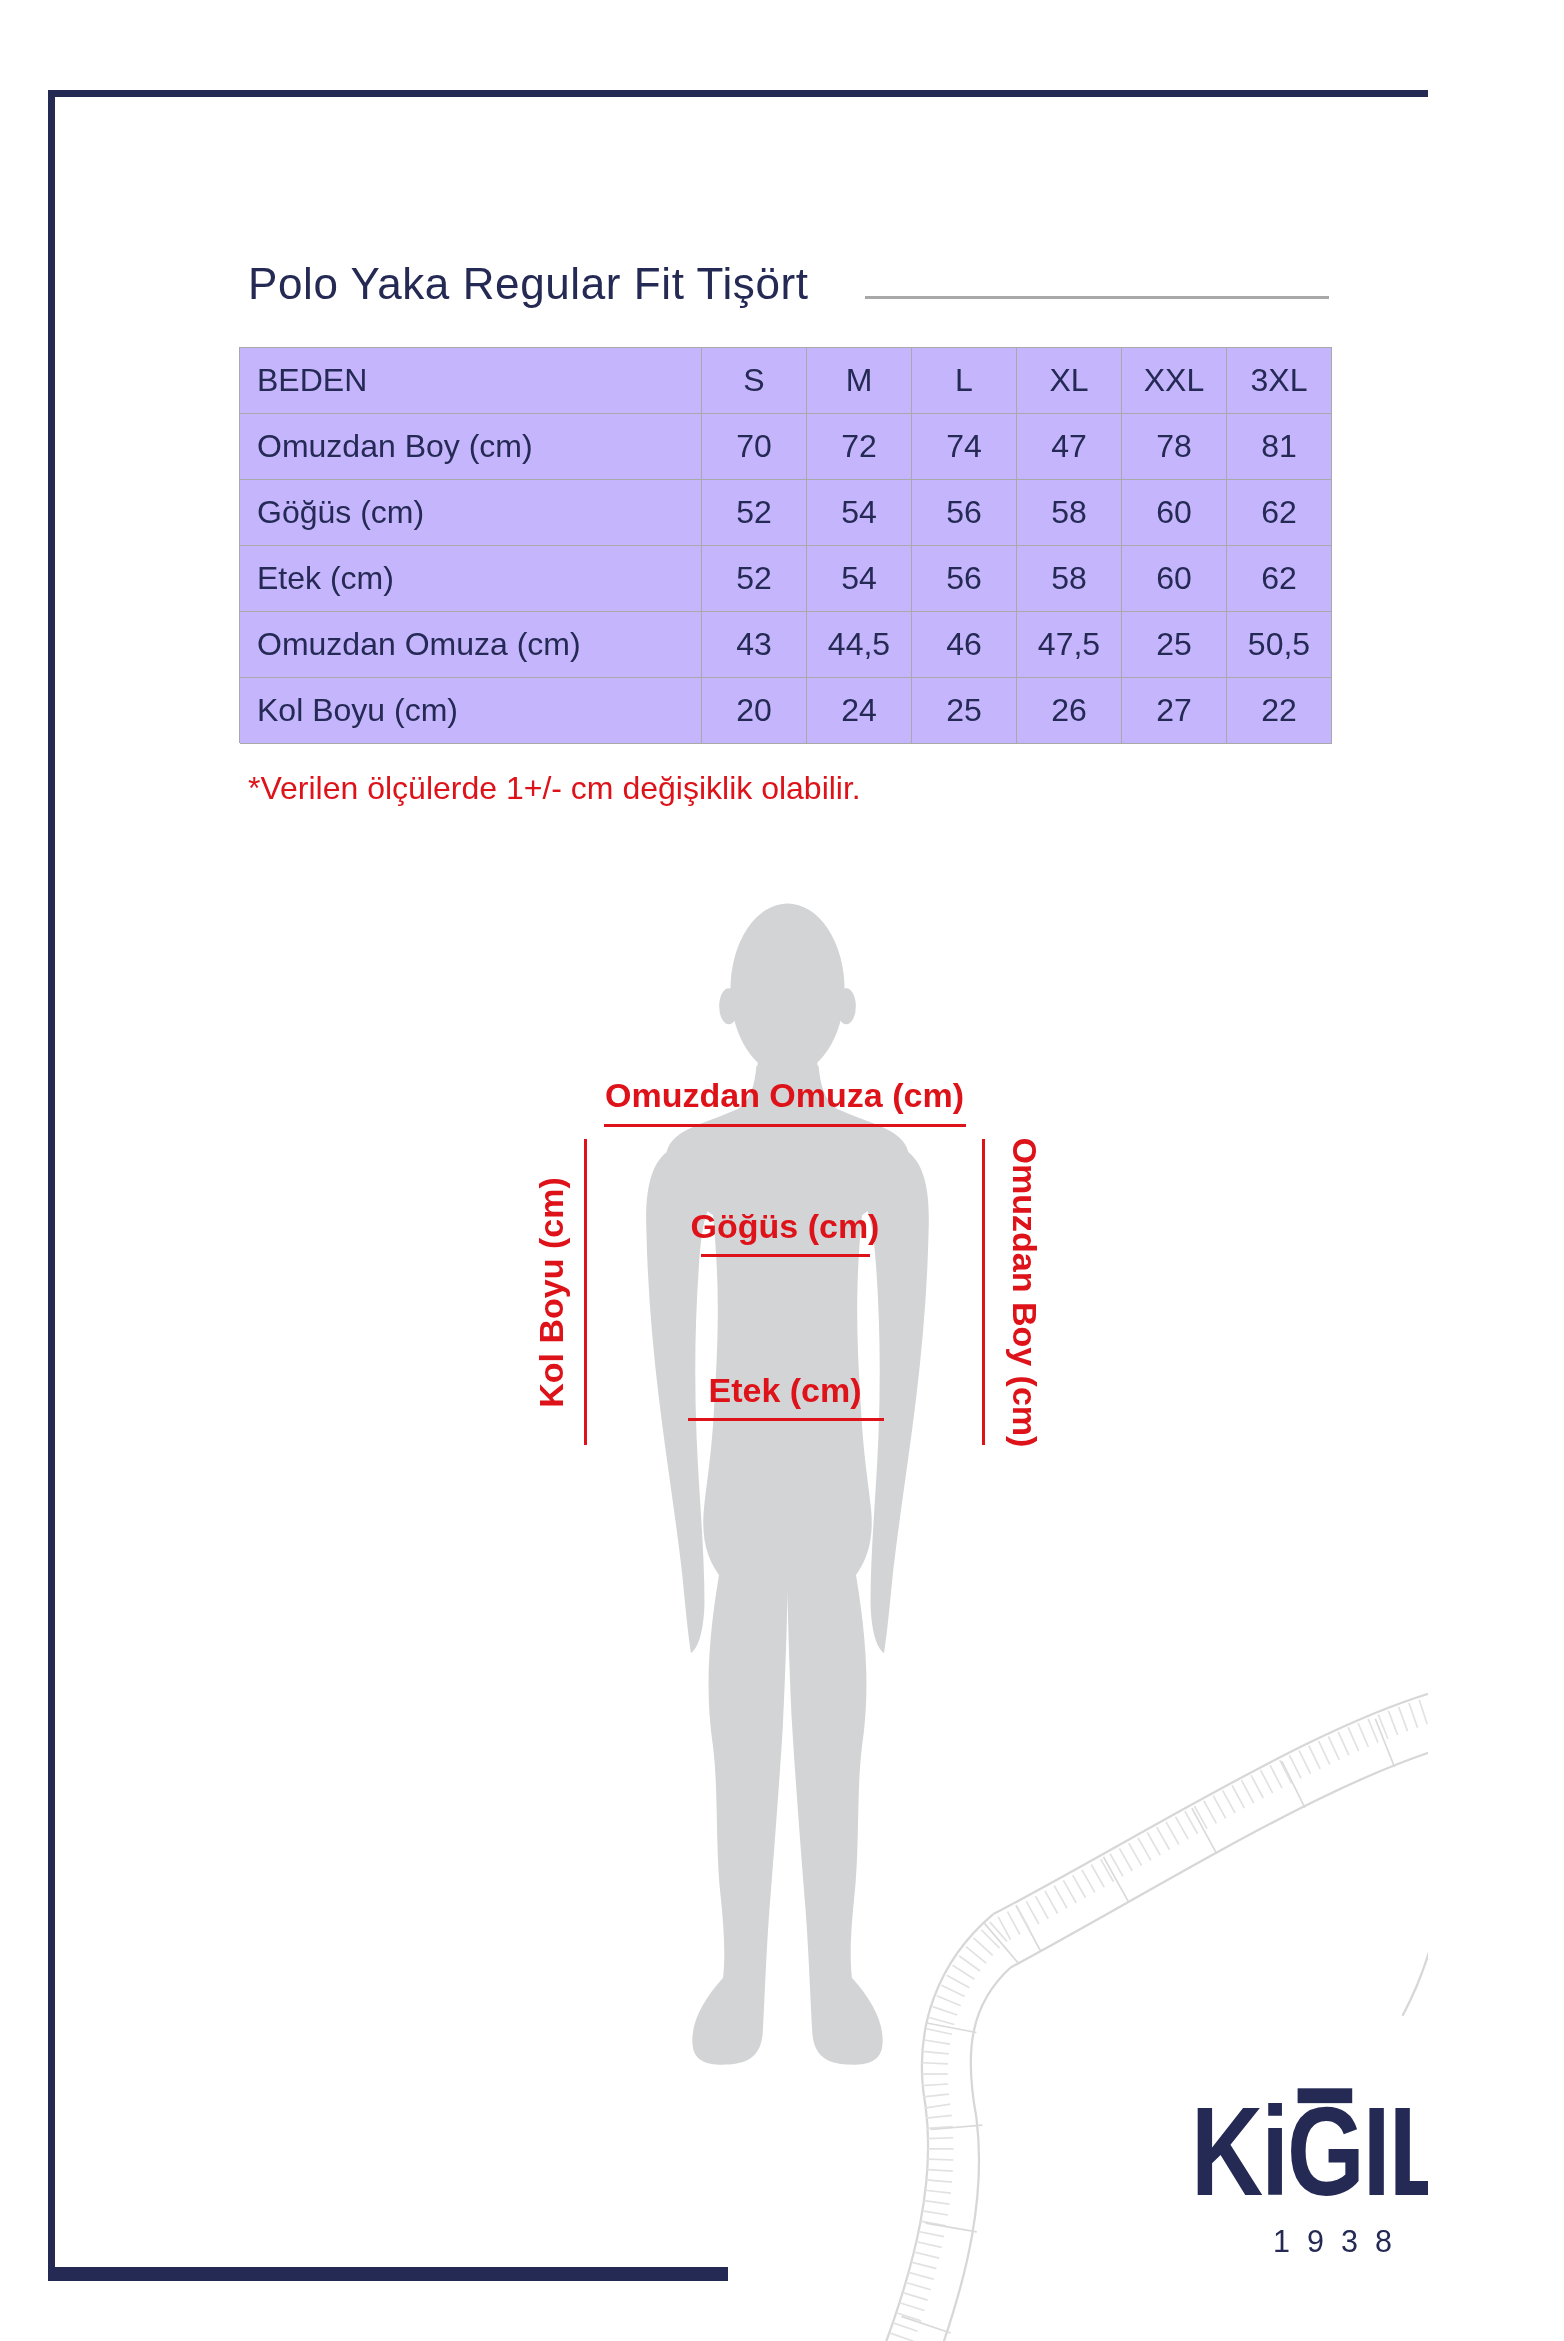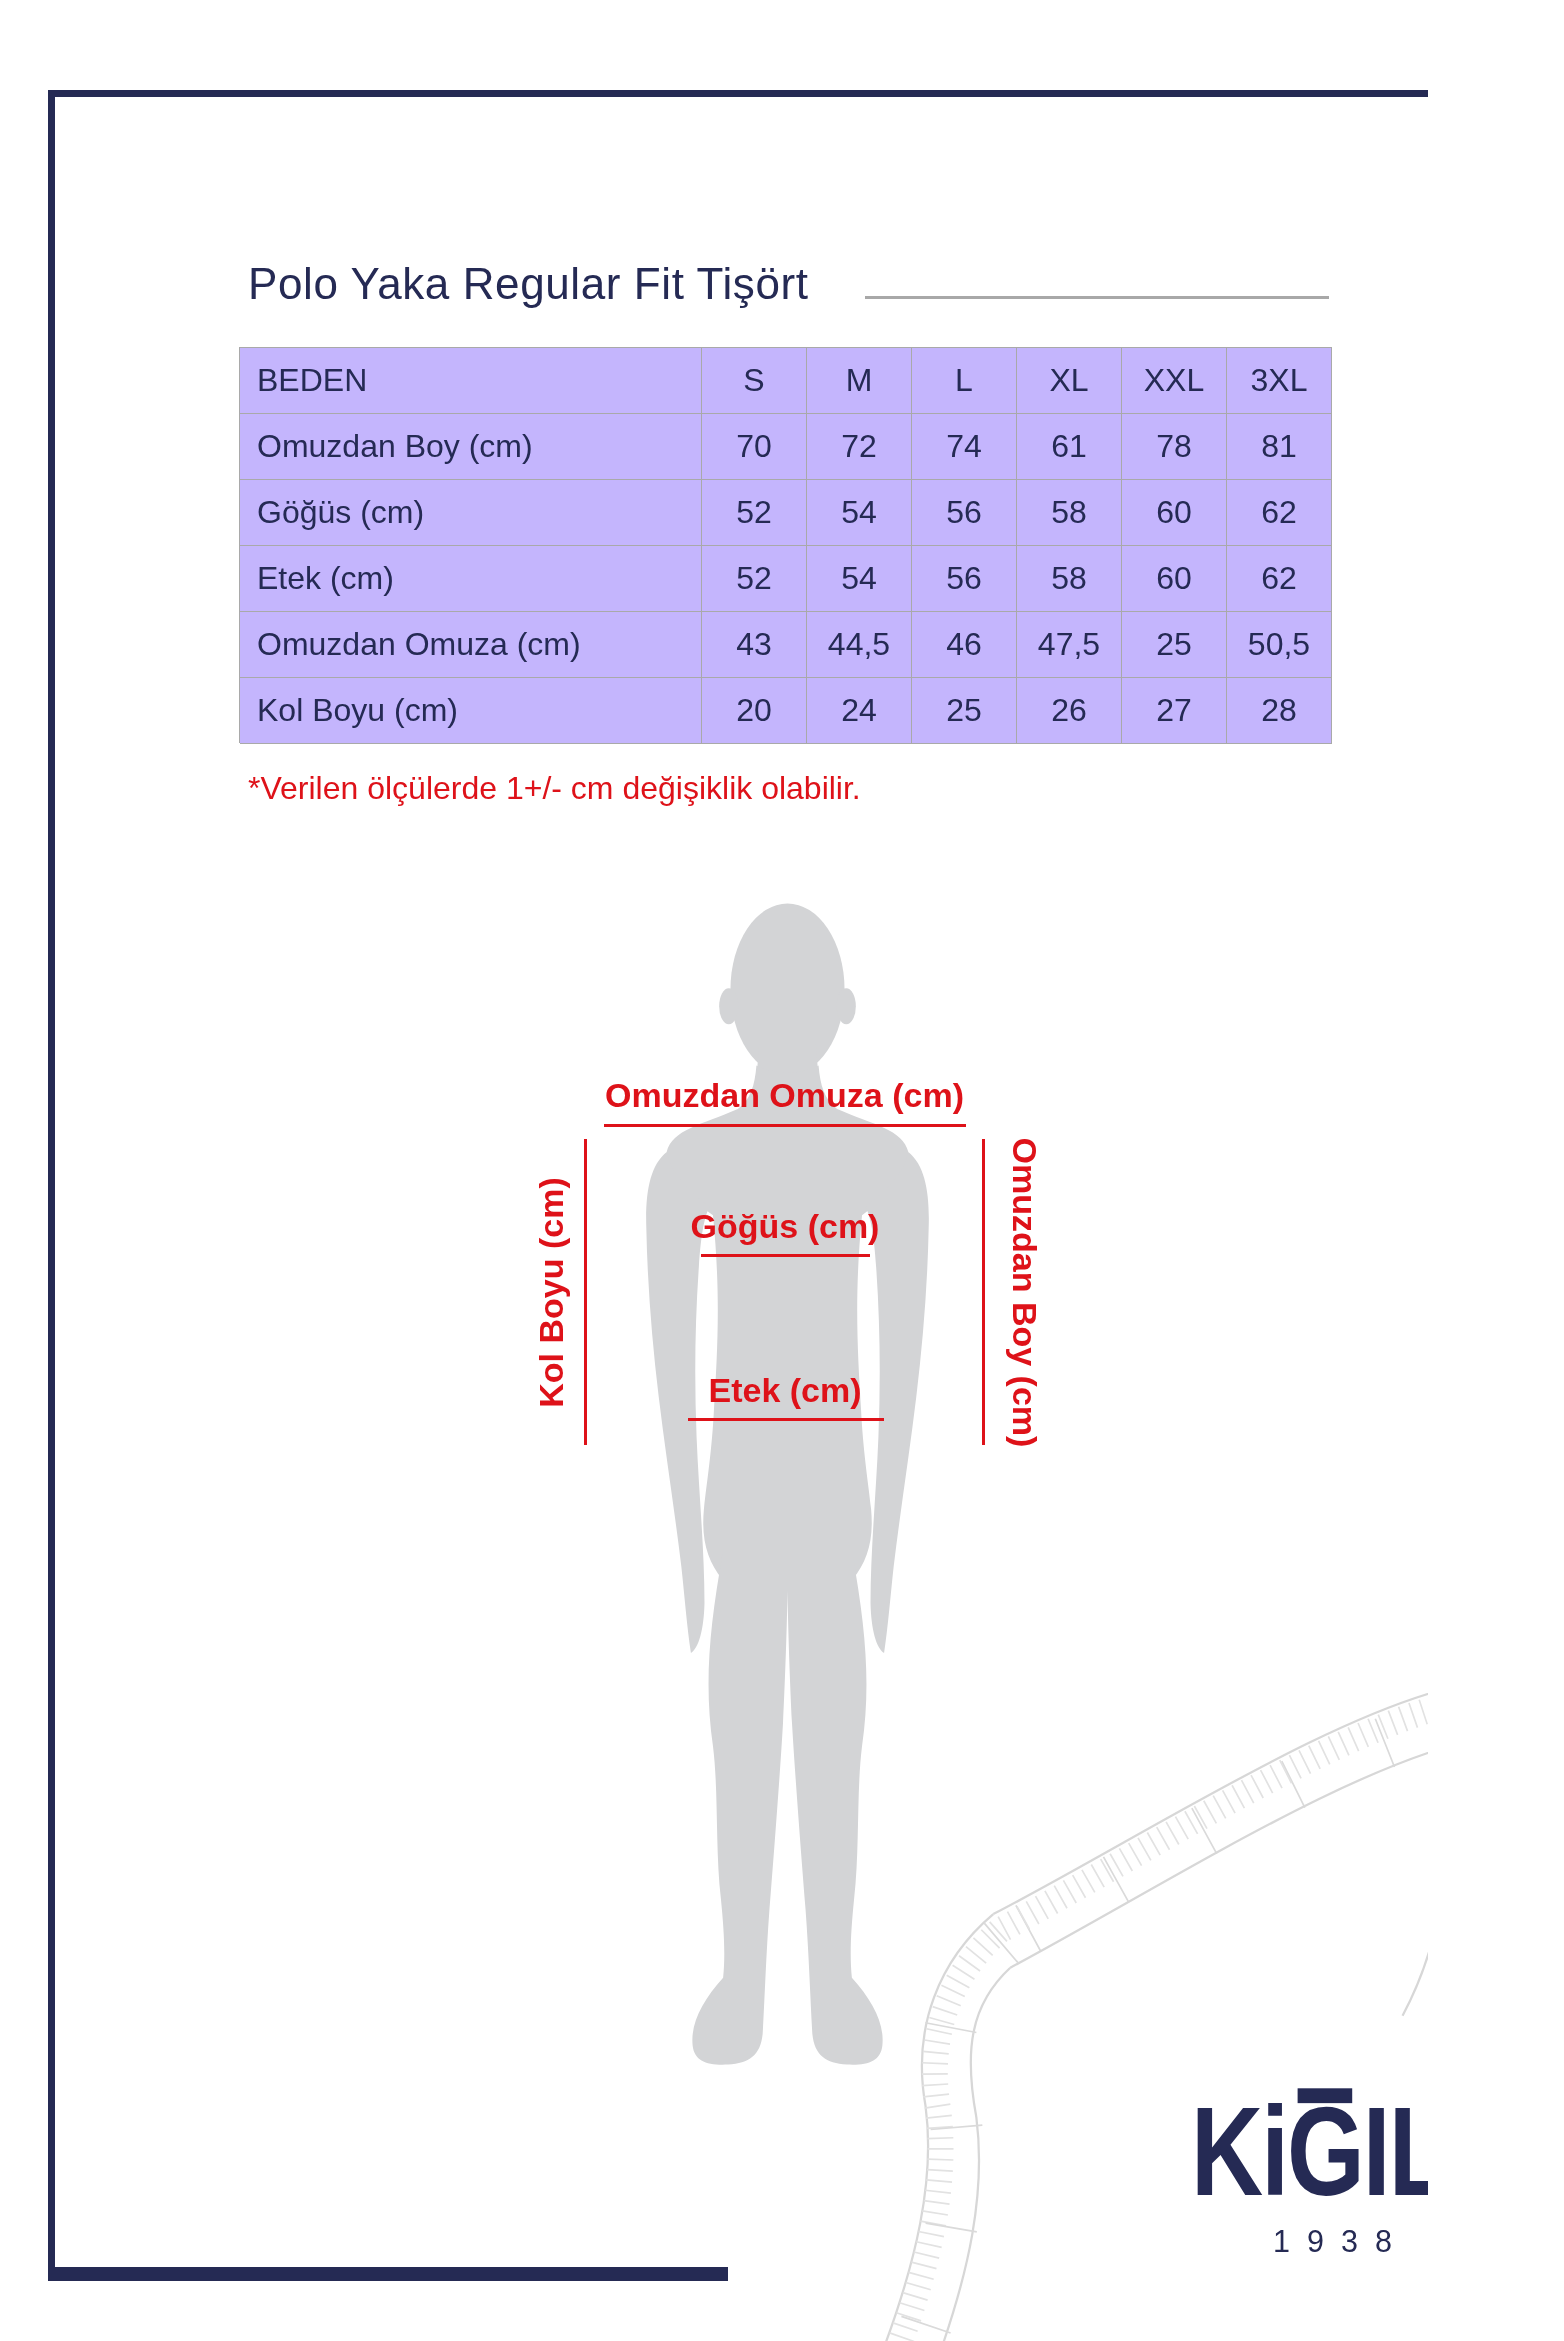--- a/index.html
+++ b/index.html
@@ -78,21 +78,21 @@
     <div class="cell">M</div>
     <div class="cell">L</div>
     <div class="cell">XL</div>
     <div class="cell">XXL</div>
     <div class="cell">3XL</div>
 
     <div class="cell label">Omuzdan Boy (cm)</div>
     <div class="cell">70</div>
     <div class="cell">72</div>
     <div class="cell">74</div>
-    <div class="cell">61</div>
+    <div class="cell">47</div>
     <div class="cell">78</div>
     <div class="cell">81</div>
 
     <div class="cell label">Göğüs (cm)</div>
     <div class="cell">52</div>
     <div class="cell">54</div>
     <div class="cell">56</div>
     <div class="cell">58</div>
     <div class="cell">60</div>
     <div class="cell">62</div>
@@ -112,21 +112,21 @@
     <div class="cell">47,5</div>
     <div class="cell">25</div>
     <div class="cell">50,5</div>
 
     <div class="cell label">Kol Boyu (cm)</div>
     <div class="cell">20</div>
     <div class="cell">24</div>
     <div class="cell">25</div>
     <div class="cell">26</div>
     <div class="cell">27</div>
-    <div class="cell">28</div>
+    <div class="cell">22</div>
   </div>
 
   <div id="note">*Verilen ölçülerde 1+/- cm değişiklik olabilir.</div>
 
   <svg id="silhouette" width="339" height="1169" viewBox="0 0 600 2070">
     <g fill="#d3d4d6">
       <ellipse cx="300" cy="160" rx="101" ry="152"></ellipse>
       <ellipse cx="196" cy="190" rx="17" ry="32"></ellipse>
       <ellipse cx="404" cy="190" rx="17" ry="32"></ellipse>
       <path d="M 250,255 L 350,255 L 360,380 L 240,380 Z"></path>

